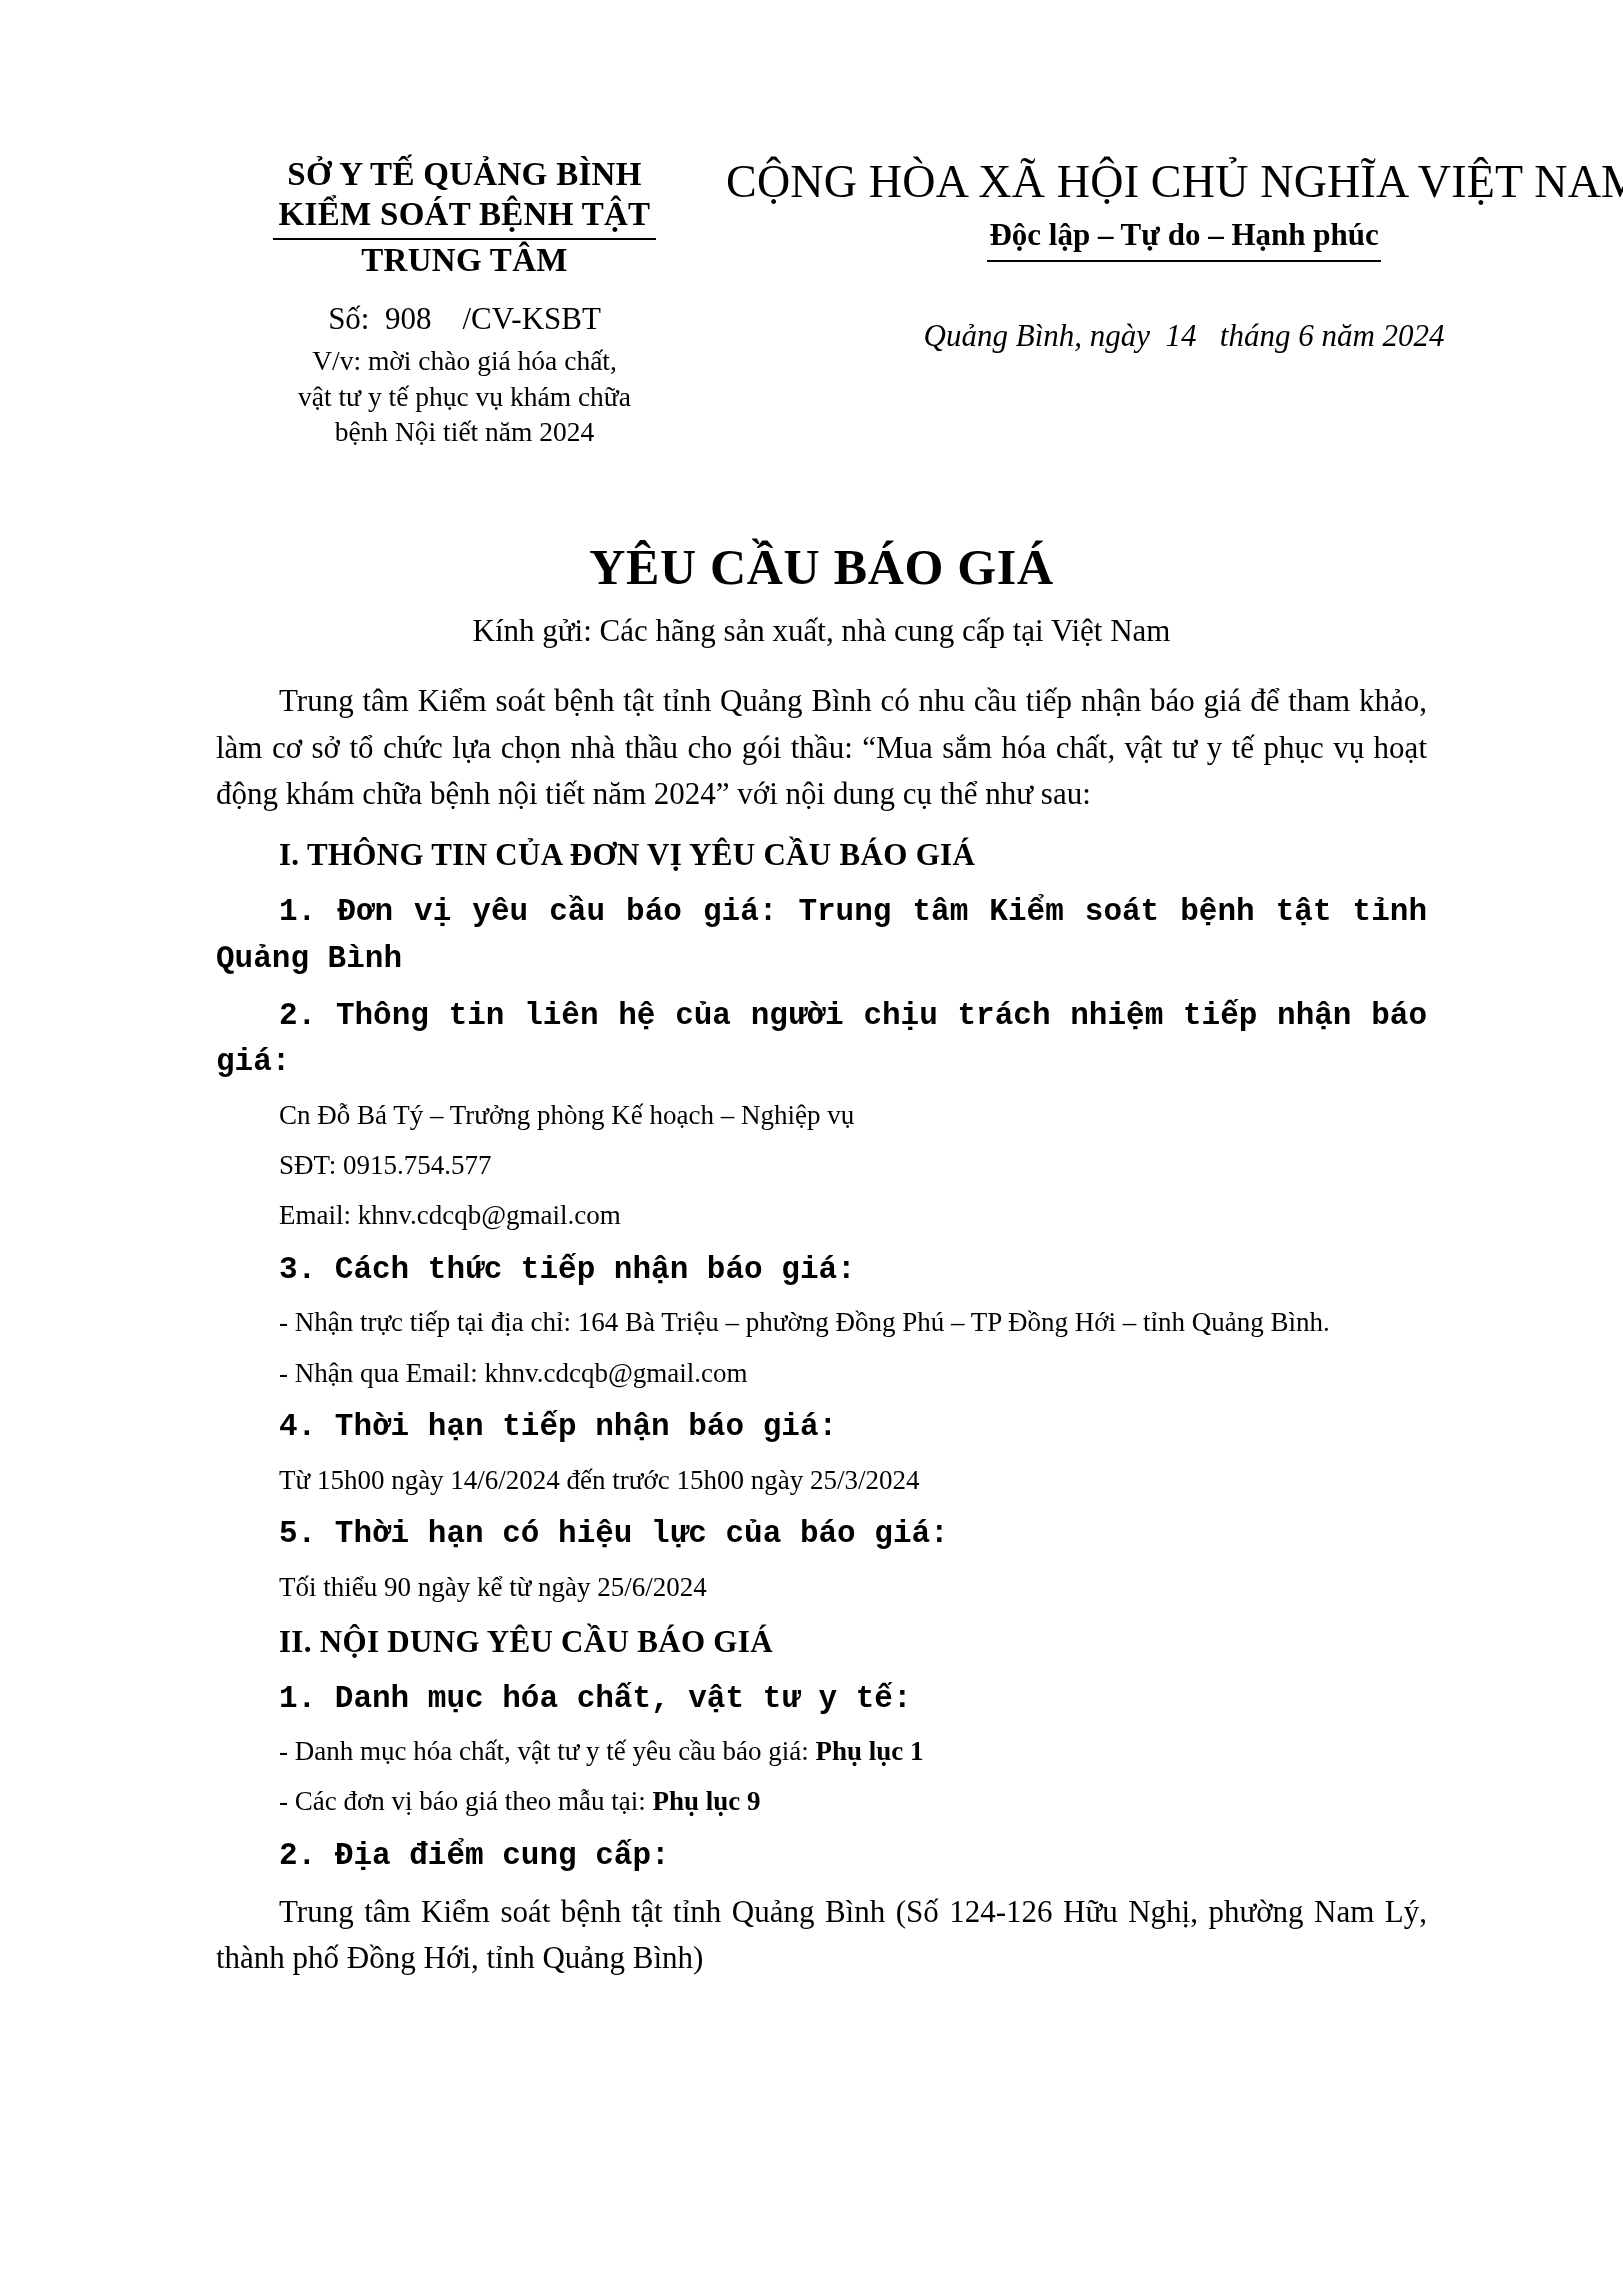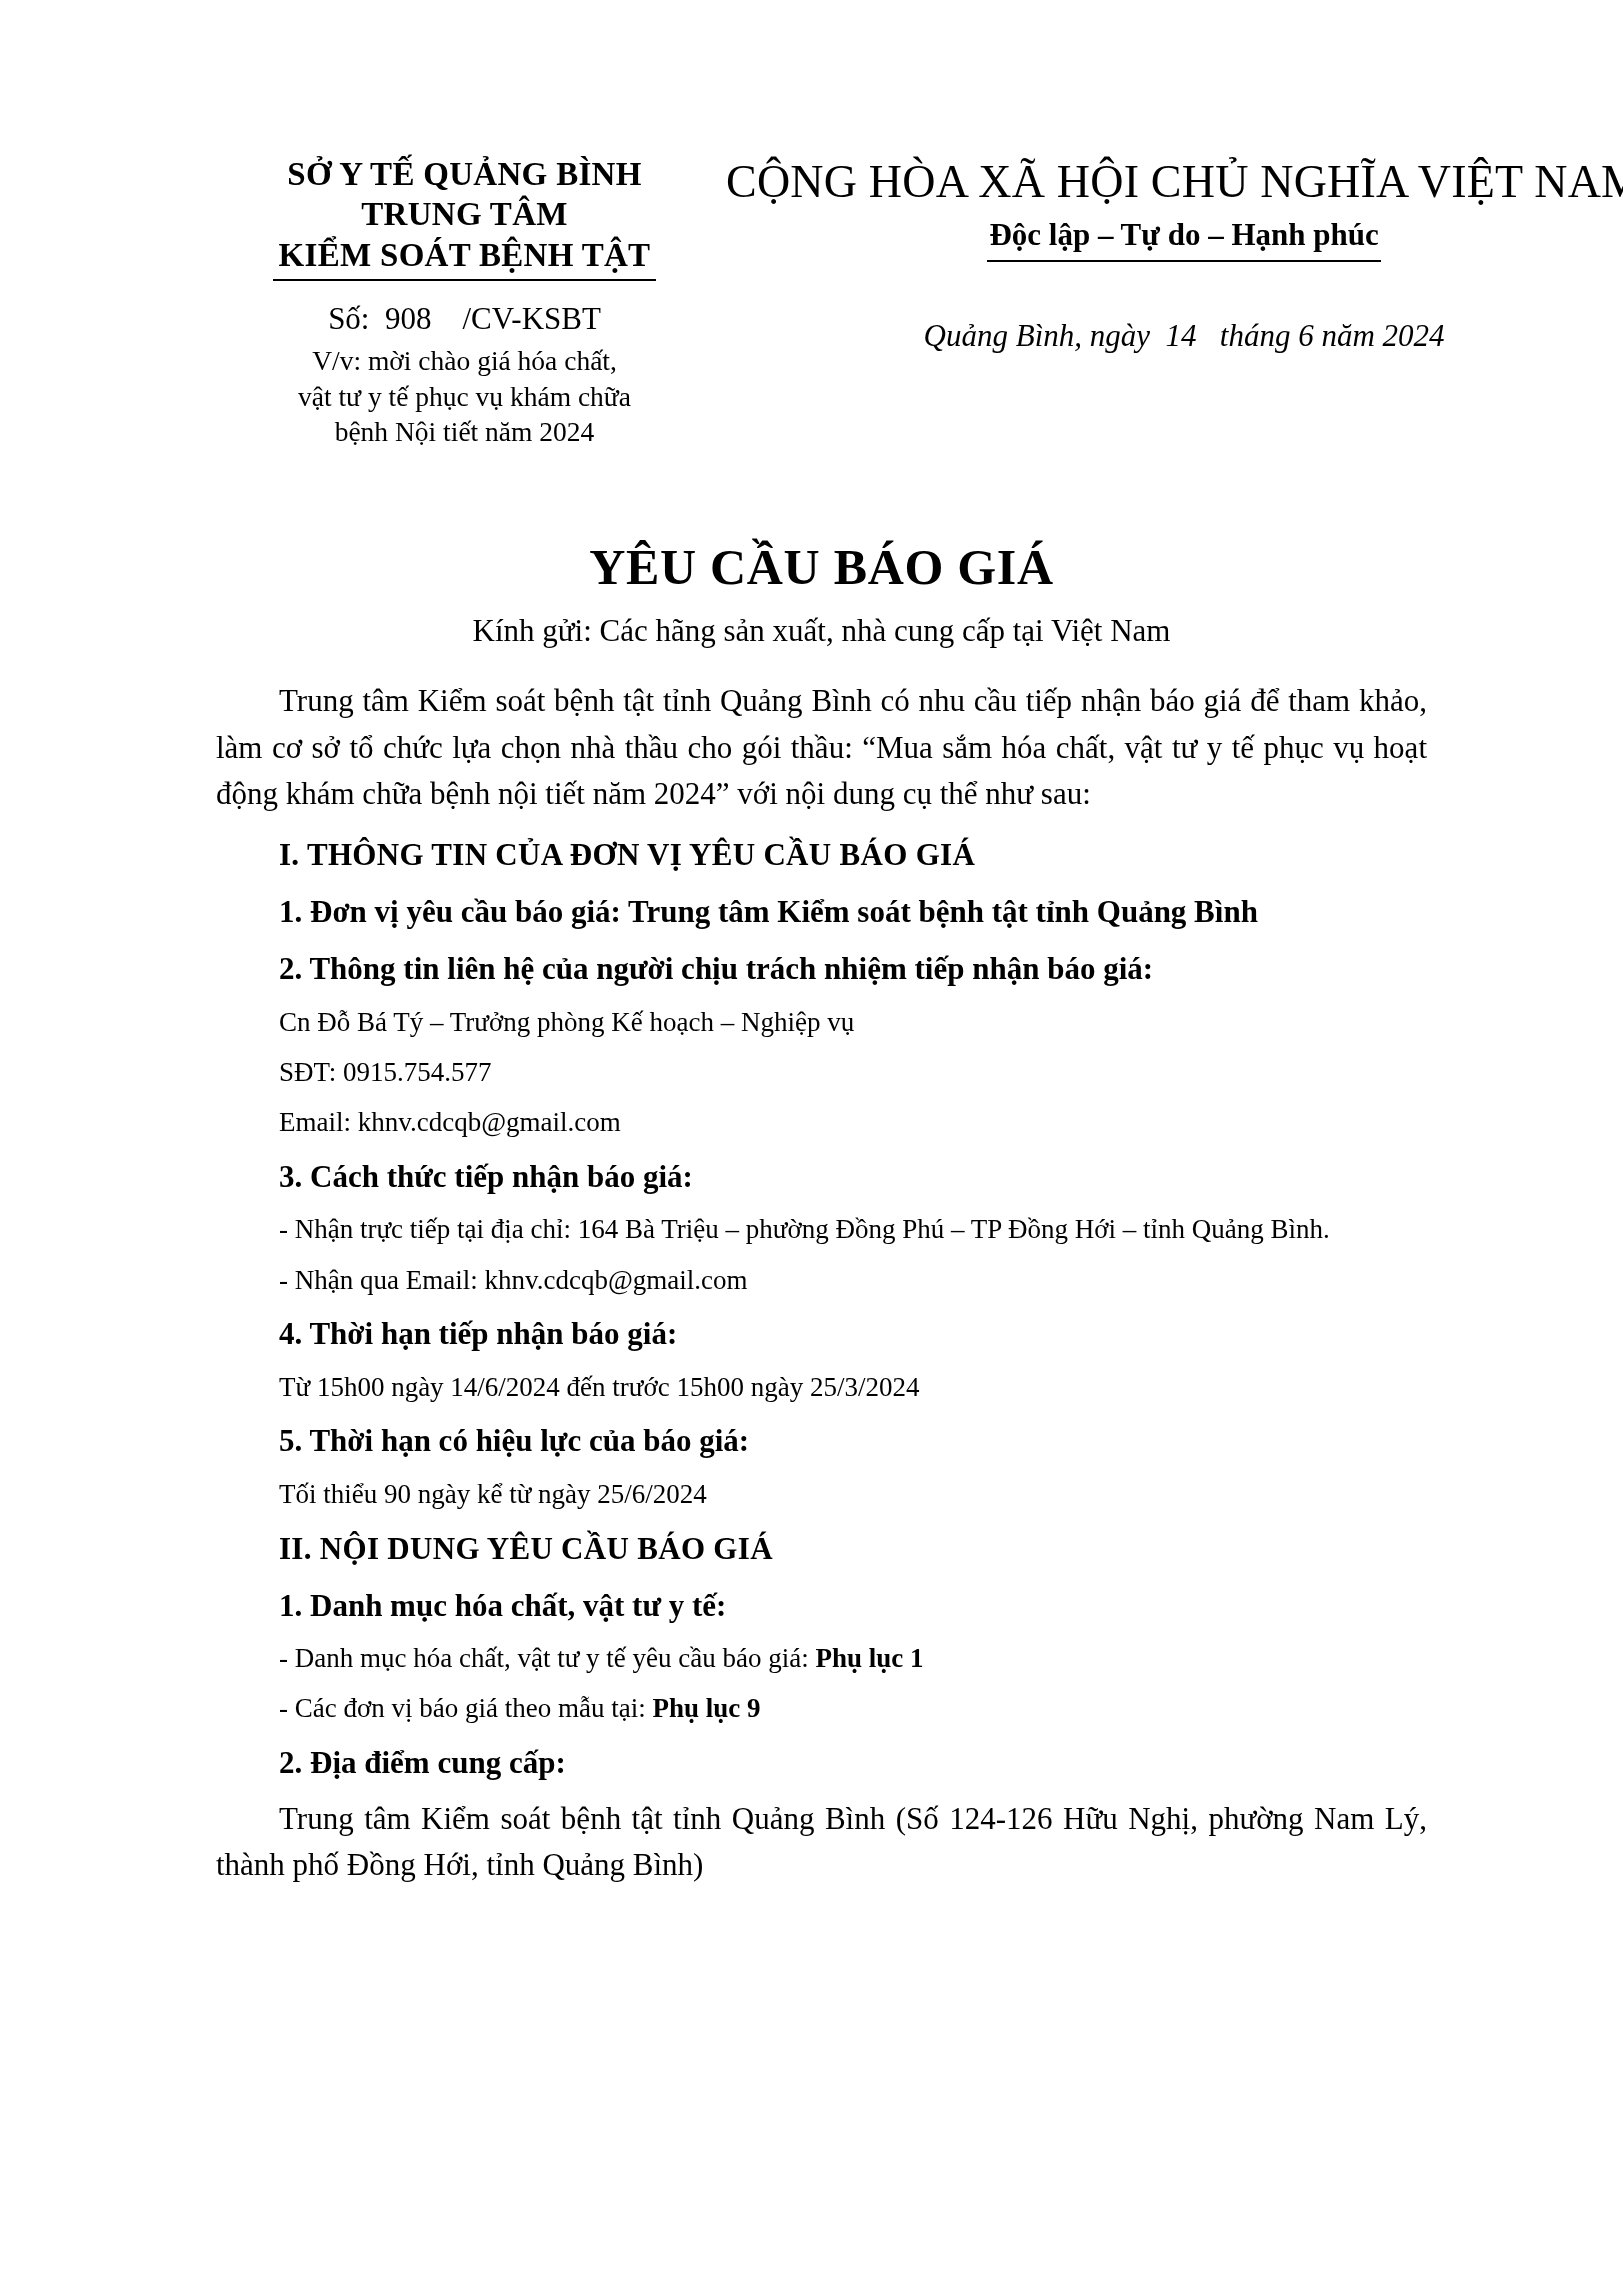--- a/index.html
+++ b/index.html
@@ -152,36 +152,37 @@
   }
   .h-sub {
     font-size: 31px;
     font-weight: bold;
     line-height: 1.5;
     margin: 0;
     padding-top: 10.5px;
     text-indent: 63px;
     text-align: justify;
     text-justify: inter-word;
+    font-family: Liberation Mono, monospace;
   }
   b.inline-b { font-weight: bold; }
 </style>
 </head>
 <body>
 
 <div class="page">
 
   <div class="doc-header">
 
     <div class="header-left">
       <div class="org-line">SỞ Y TẾ QUẢNG BÌNH</div>
-      <div class="org-line">TRUNG TÂM</div>
       <div class="org-line">
         <span class="org-underline-wrap">KIỂM SOÁT BỆNH TẬT</span>
       </div>
+      <div class="org-line">TRUNG TÂM</div>
       <div class="doc-number">Số:  908    /CV-KSBT</div>
       <div class="doc-subject">
         <div>V/v: mời chào giá hóa chất,</div>
         <div>vật tư y tế phục vụ khám chữa</div>
         <div>bệnh Nội tiết năm 2024</div>
       </div>
     </div>
 
     <div class="header-right">
       <div class="nation-line">CỘNG HÒA XÃ HỘI CHỦ NGHĨA VIỆT NAM</div>

